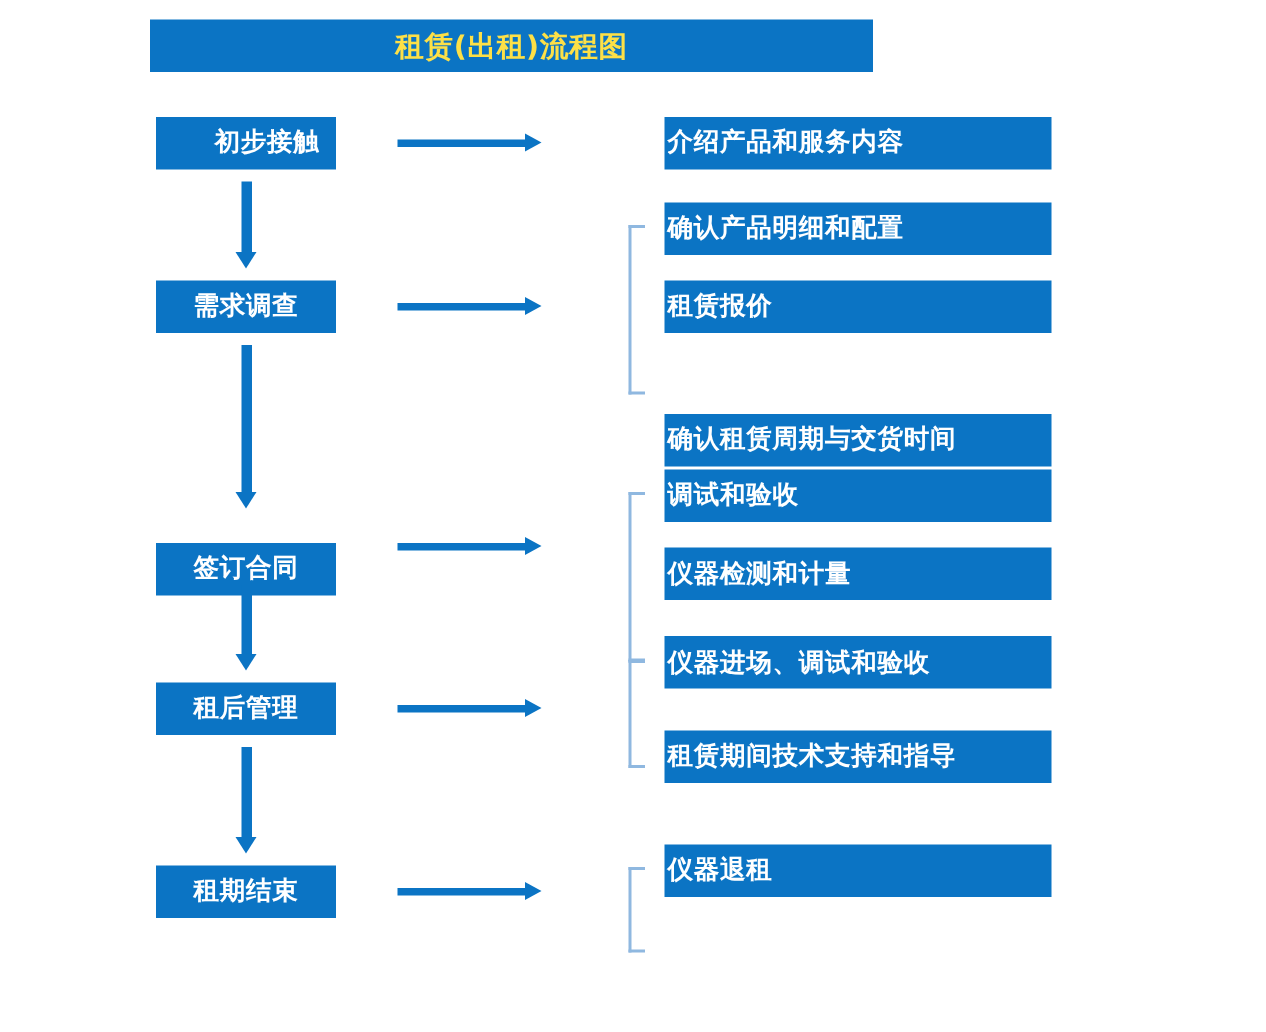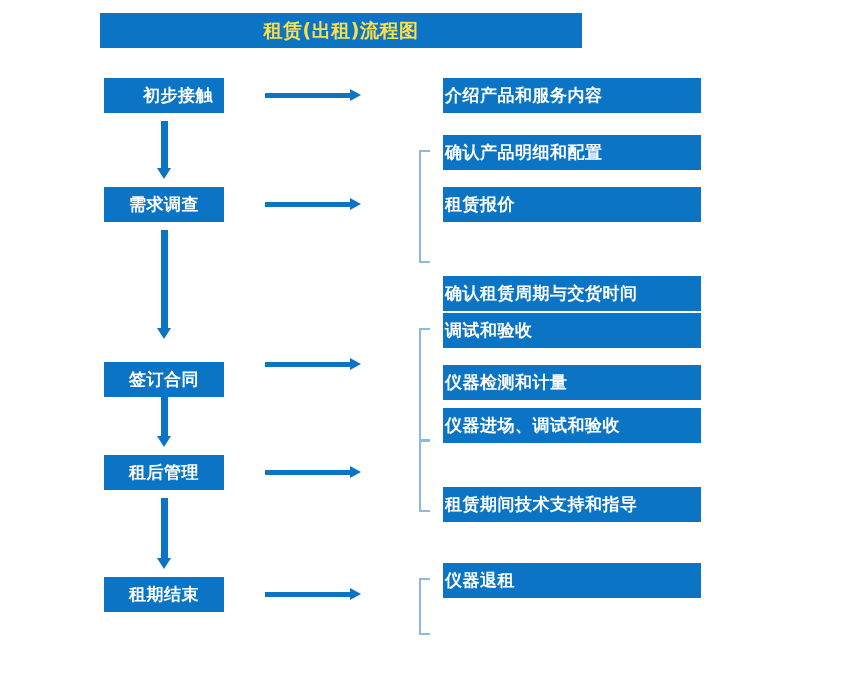--- a/index.html
+++ b/index.html
@@ -165,17 +165,17 @@
   <div class="bracket" style="left:419px; top:328px; height:113px;"></div>
   <div class="bracket" style="left:419px; top:440px; height:72px;"></div>
   <div class="bracket" style="left:419px; top:578px; height:57px;"></div>
 
   <div class="box detail-box" style="top:78px;">介绍产品和服务内容</div>
   <div class="box detail-box" style="top:135px;">确认产品明细和配置</div>
   <div class="box detail-box" style="top:187px;">租赁报价</div>
   <div class="box detail-box" style="top:240px;margin-top:36px;">确认租赁周期与交货时间</div>
   <div class="box detail-box" style="top:313px;">调试和验收</div>
   <div class="box detail-box" style="top:365px;font-family:Liberation Serif, serif;">仪器检测和计量</div>
-  <div class="box detail-box" style="top:408px;font-family:Liberation Serif, serif;">仪器进场、调试和验收</div>
+  <div class="box detail-box" style="top:424px;font-family:Liberation Serif, serif;">仪器进场、调试和验收</div>
   <div class="box detail-box" style="top:487px;">租赁期间技术支持和指导</div>
   <div class="box detail-box" style="top:563px;">仪器退租</div>
 
 </div>
 
 </body></html>

